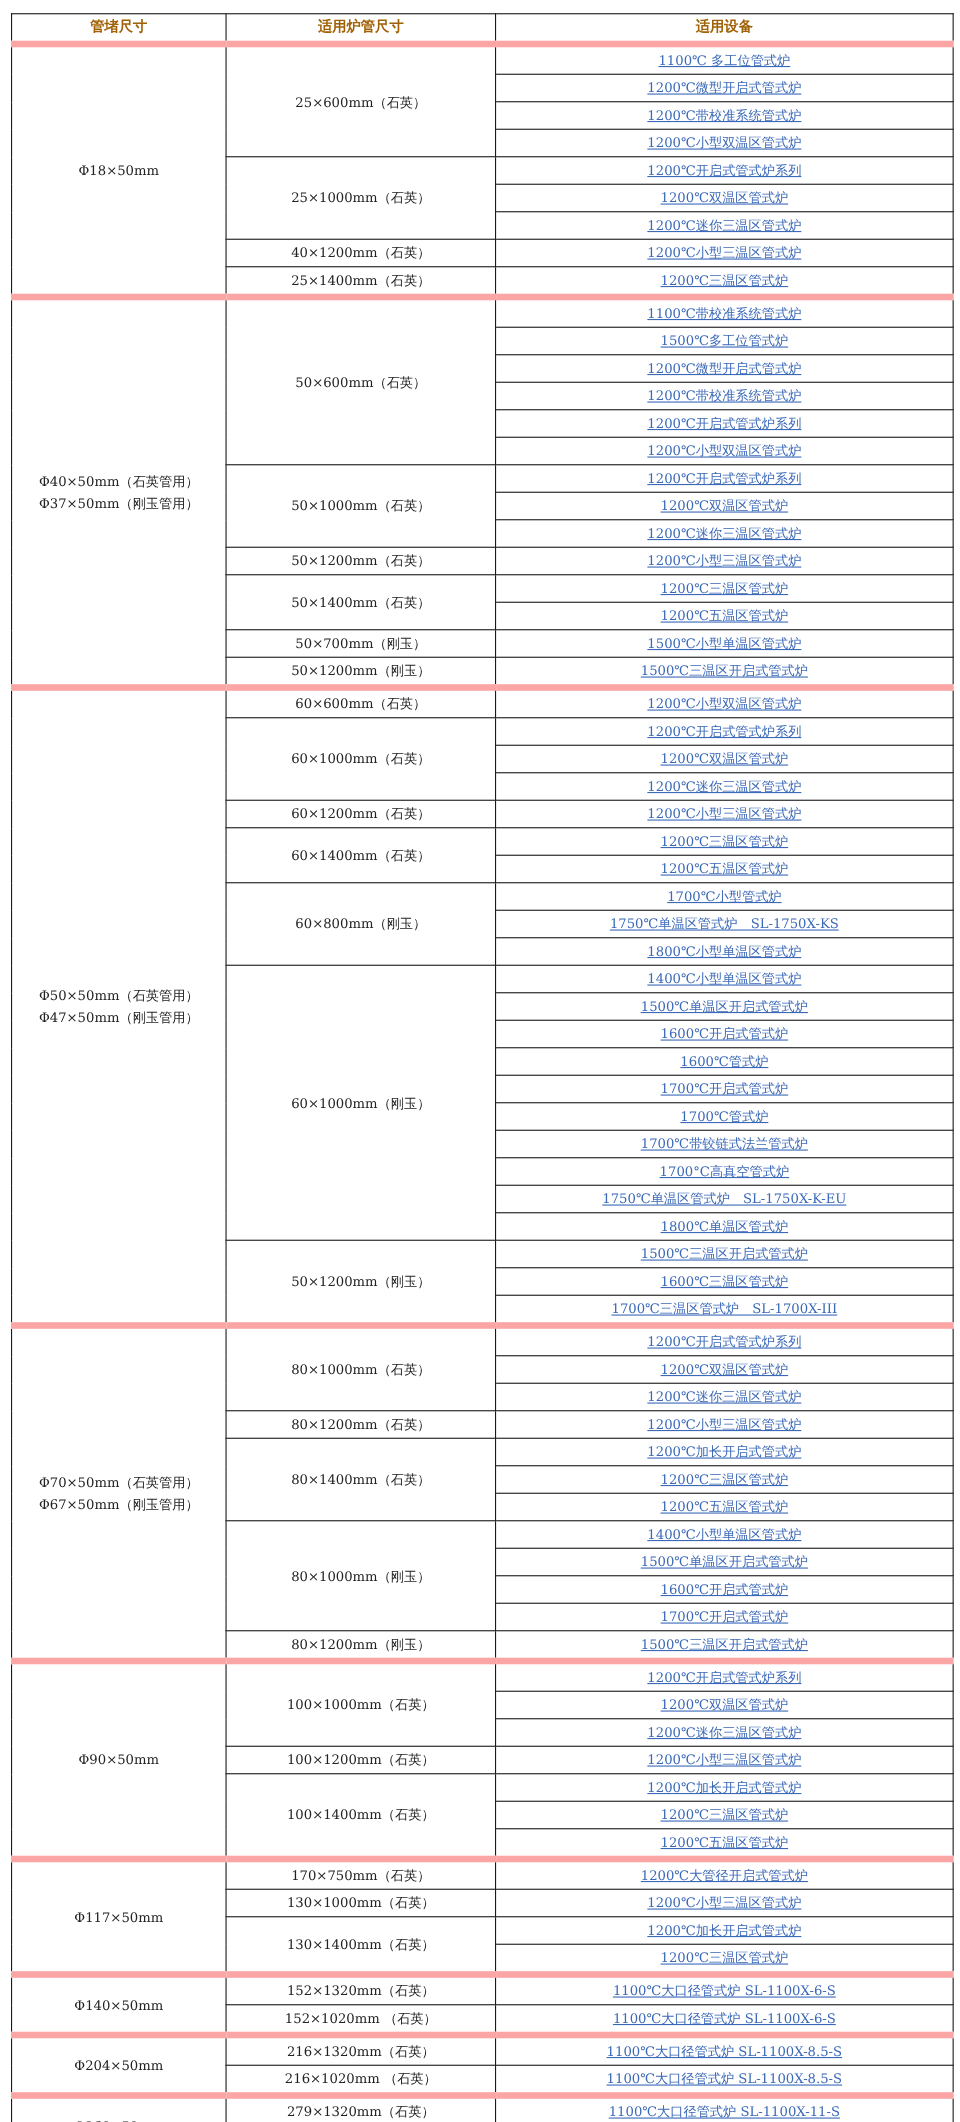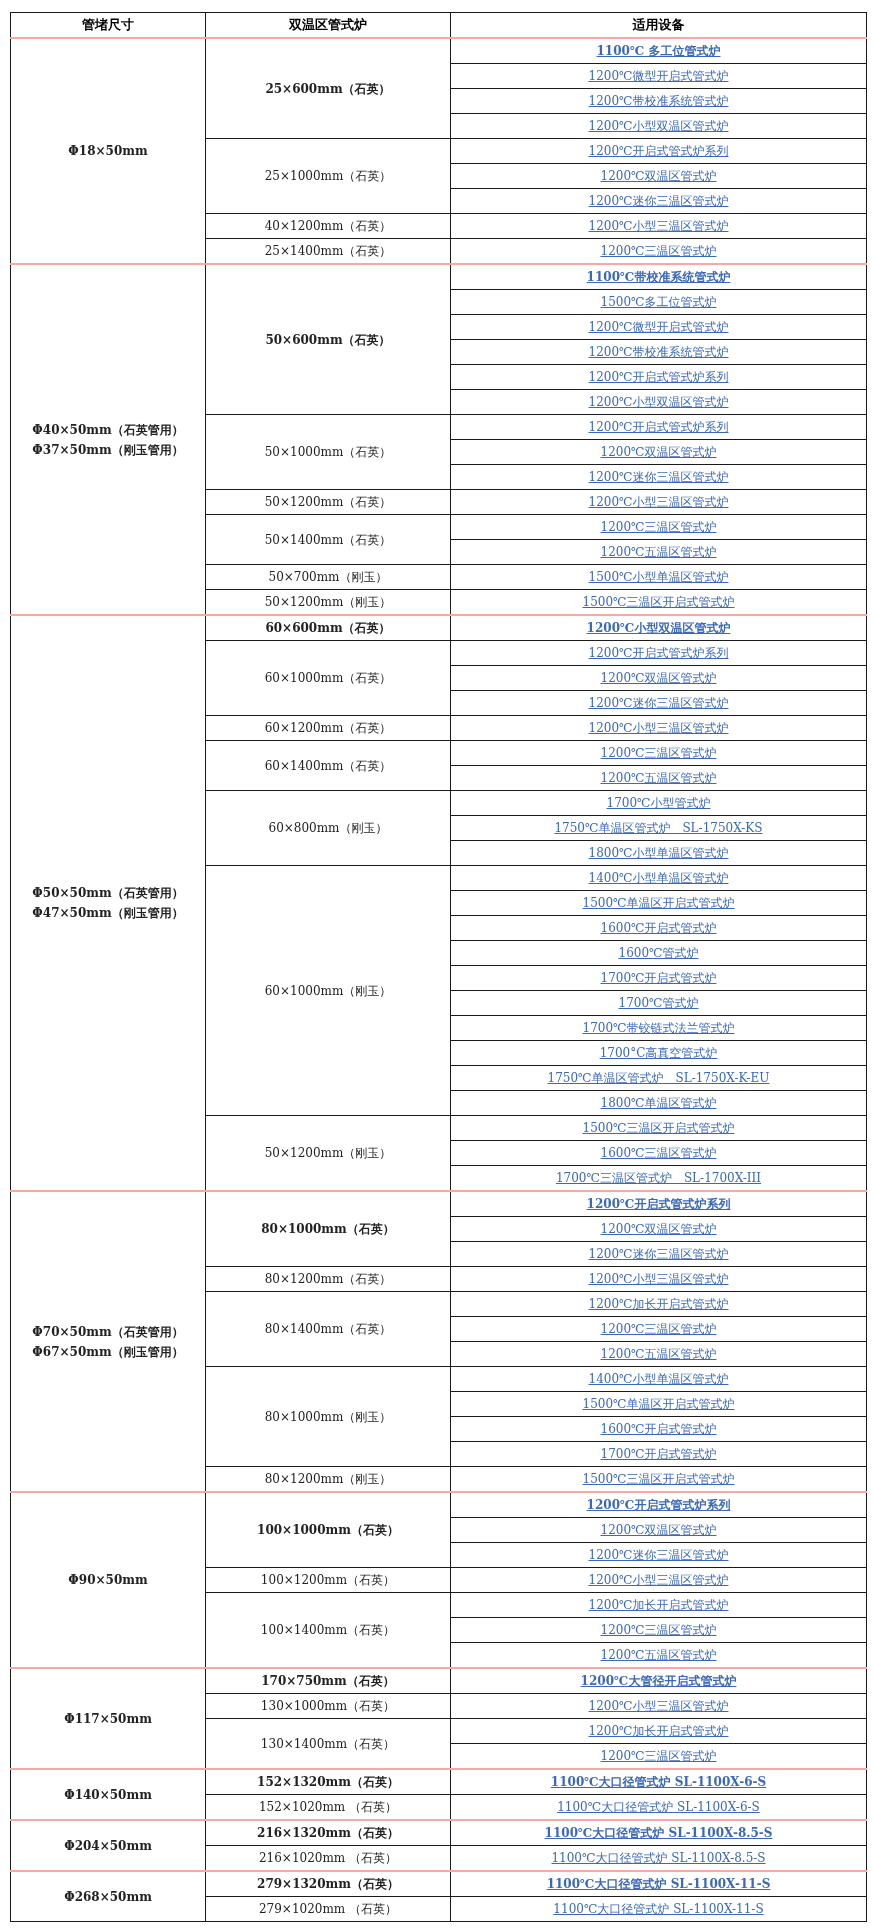--- a/index.html
+++ b/index.html
@@ -11,42 +11,42 @@
   }
   table.spec col.c1 { width: 195px; }
   table.spec col.c2 { width: 245px; }
   table.spec col.c3 { width: 416px; }
   table.spec th, table.spec td {
     border: 1px solid #1a1a1a; height: 24px; padding: 0;
     text-align: center; vertical-align: middle;
     font-size: 12px; line-height: 14px; color: #222;
     white-space: nowrap; overflow: hidden;
   }
-  table.spec th { font-weight: bold; font-size: 13px; color: #000000;
+  table.spec th { font-weight: bold; font-size: 13px; color: #a16207;
                   font-family: "DejaVu Sans", "Liberation Sans", sans-serif; }
-  table.spec tr.group-start td { border-top: 2px solid #fca5a5; font-weight: bold; }
+  table.spec tr.group-start td { border-top: 6px solid #fca5a5; }
   table.spec td.pipe { line-height: 20px; }
   table.spec td a {
     color: #3b69b8; text-decoration: underline; font-size: 12px;
     cursor: pointer;
   }
 </style>
 </head>
 <body>
 
 <table class="spec">
   <colgroup>
       <col class="c1">
       <col class="c2">
       <col class="c3">
     </colgroup>
   <thead>
     <tr>
       <th>管堵尺寸</th>
-      <th>双温区管式炉</th>
+      <th>适用炉管尺寸</th>
       <th>适用设备</th>
     </tr>
   </thead>
   <tbody id="tbody">
       <tr class="group-start">
         <td rowspan="9" class="pipe">
           <div>Φ18×50mm</div>
         </td>
         <td rowspan="4">25×600mm（石英）</td>
         <td><a>1100℃ 多工位管式炉</a></td>

